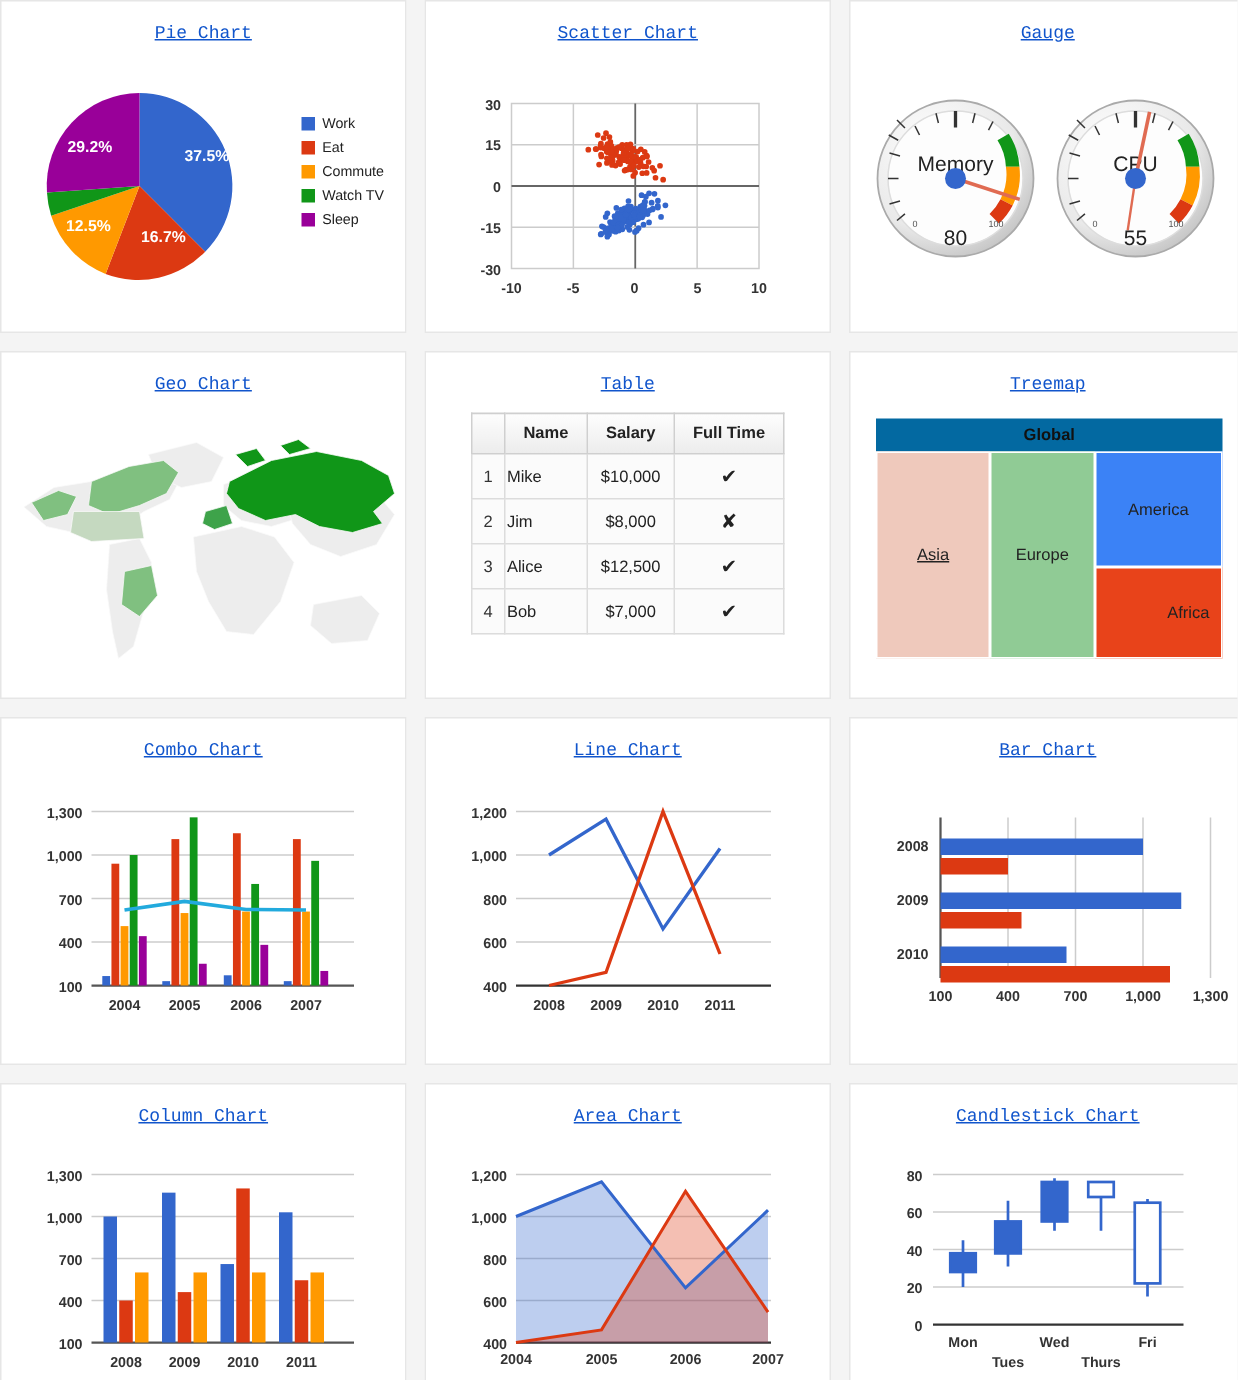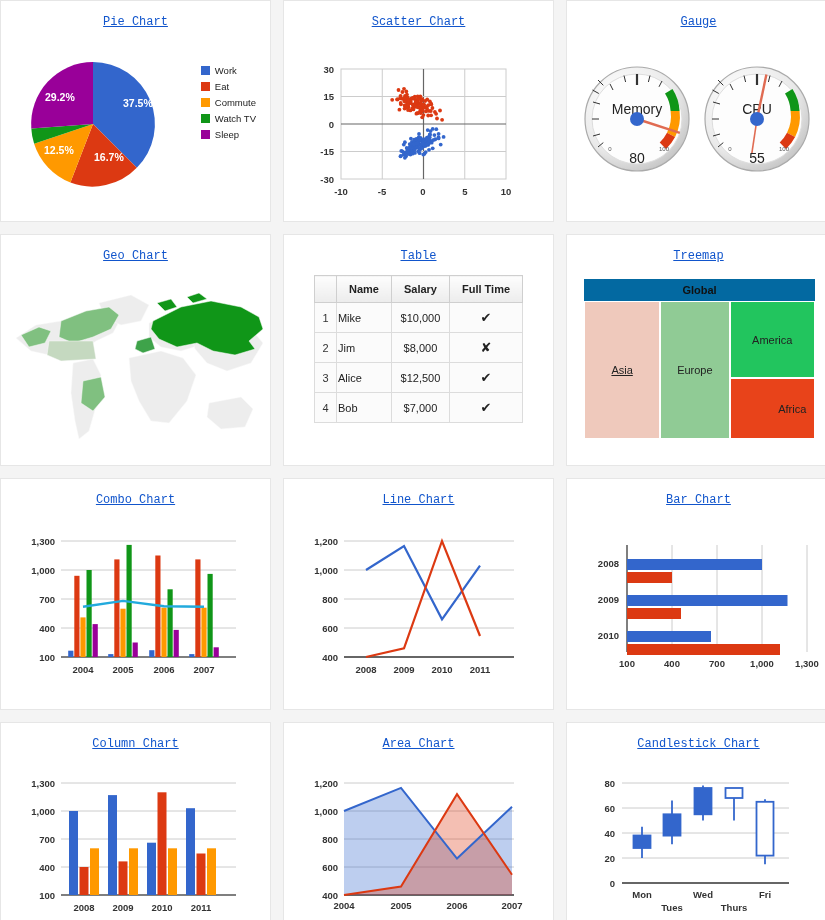--- a/index.html
+++ b/index.html
@@ -32,21 +32,21 @@
     font-size: 12px;
     margin-top: 14px;
     font-family: Liberation Mono, monospace;
     cursor: pointer;
   }
   .plot { position: relative; width:100%; }
   .tick-txt { font-size: 9.5px; fill: #333; font-weight: bold; font-family:"Liberation Sans", sans-serif; }
   svg { display:block; }
 
   
-  .legend { position:absolute; right: 14px; top: 36px; }
+  .legend { position:absolute; right: 14px; top: 48px; }
   .legend-row { display:flex; align-items:center; margin-bottom: 5px; }
   .legend-swatch { width:9px; height:9px; margin-right:5px; display:inline-block; }
   .legend-label { font-size: 9.5px; color:#222; }
 
   
   .tbl-wrap { display:flex; justify-content:center; margin-top: 12px; }
   table.gtable { border-collapse: collapse; font-size: 11px; }
   table.gtable th {
     background: linear-gradient(to bottom,#fdfdfd,#ececec);
     border: 1px solid #cfcfcf;
@@ -560,21 +560,21 @@
   </div>
 
   <div class="card">
     <div class="card-title">Treemap</div>
     <div class="tm">
       <div class="tm-head">Global</div>
       <div class="tm-body">
         <div class="tm-cell" style="background:#EFC9BC;width:33%;text-decoration:underline;">Asia</div>
         <div class="tm-cell" style="background:#90CB95;width:30%;">Europe</div>
         <div style="width:37%;display:flex;flex-direction:column;">
-          <div class="tm-cell" style="background:#22c55e;height:56%;">America</div>
+          <div class="tm-cell" style="background:#3b82f6;height:56%;">America</div>
           <div class="tm-cell" style="background:#E8431A;height:44%;padding-left:40px;">Africa</div>
         </div>
       </div>
     </div>
   </div>
 
   <div class="card">
     <div class="card-title">Combo Chart</div>
     <div class="plot">
       <svg width="271" height="190" viewBox="0 0 271 190">

